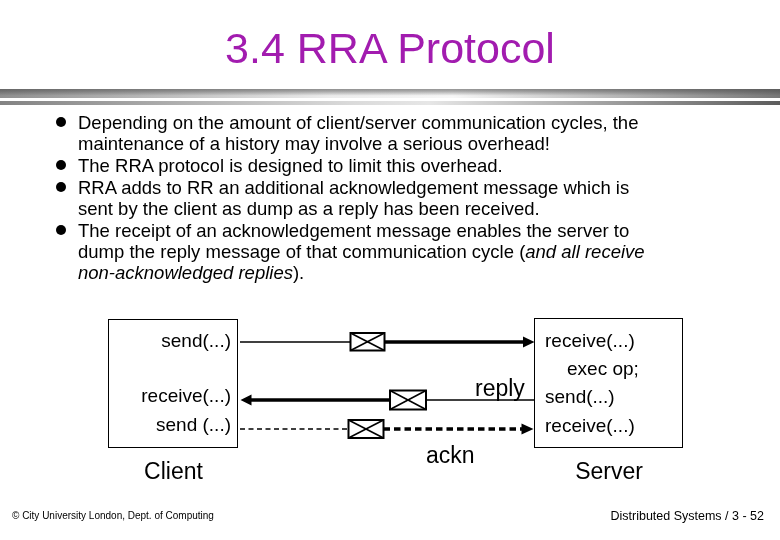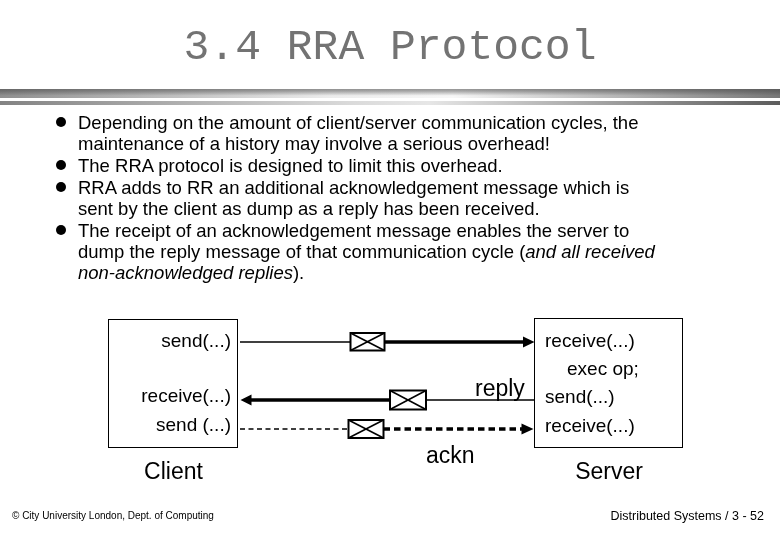--- a/index.html
+++ b/index.html
@@ -3,22 +3,22 @@
 <meta charset="utf-8">
 <style>
   html,body { margin:0; padding:0; background:#fff; }
   .slide {
     position:relative; width:780px; height:540px; overflow:hidden;
     background:#ffffff; font-family:"Liberation Sans", sans-serif; color:#000;
   }
   
   .title {
     position:absolute; left:0; top:26px; width:780px;
-    font-family:Liberation Mono, monospace; font-size:43px; line-height:44px;
-    text-align:center; color:#737373; white-space:nowrap;
+    font-family:Liberation Sans, sans-serif; font-size:43px; line-height:44px;
+    text-align:center; color:#a21caf; white-space:nowrap;
   }
   
   .bar-a {
     position:absolute; left:0; top:89px; width:780px; height:9px;
     background-image:
       linear-gradient(to bottom, rgba(70,70,70,0.55) 0%, rgba(70,70,70,0.45) 22%, rgba(255,255,255,0) 75%),
       linear-gradient(to right, #8f8f8f 0%, #ececec 42%, #f7f7f7 58%, #777777 100%);
   }
   .bar-b {
     position:absolute; left:0; top:100.5px; width:780px; height:4.5px;
@@ -76,21 +76,21 @@
       <div class="bline"><span>The RRA protocol is designed to limit this overhead.</span></div>
     </div>
     <div class="bullet">
       <span class="dot"></span>
       <div class="bline"><span>RRA adds to RR an additional acknowledgement message which is</span></div>
       <div class="bline"><span>sent by the client as dump as a reply has been received.</span></div>
     </div>
     <div class="bullet">
       <span class="dot"></span>
       <div class="bline"><span>The receipt of an acknowledgement message enables the server to</span></div>
-      <div class="bline"><span>dump the reply message of that communication cycle (</span><span class="it">and all received</span></div>
+      <div class="bline"><span>dump the reply message of that communication cycle (</span><span class="it">and all receive</span></div>
       <div class="bline"><span class="it">non-acknowledged replies</span><span>).</span></div>
     </div>
   </div>
 
   <div class="diagram">
 
     <svg class="dsvg" width="780" height="540" viewBox="0 0 780 540">
 
       <g>
         <line x1="240" y1="342" x2="350" y2="342" stroke="#000" stroke-width="1.4"></line>

